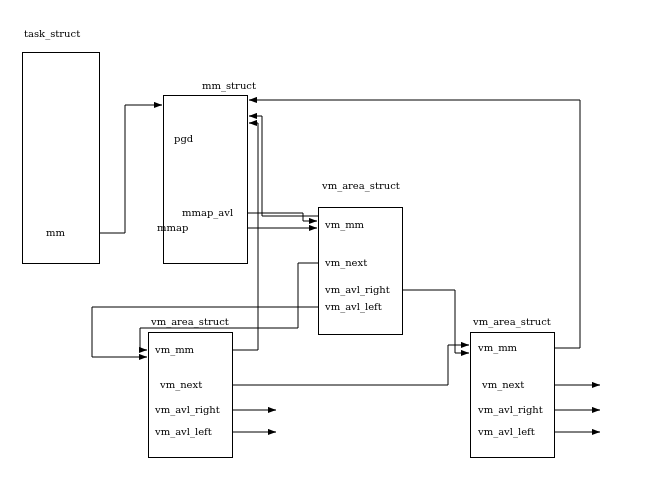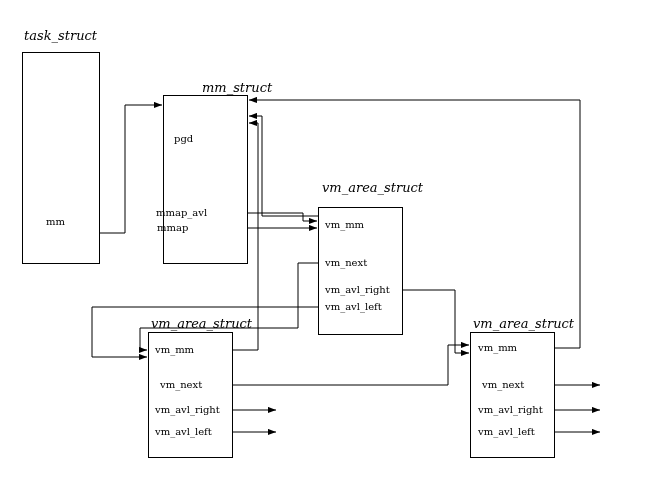--- a/index.html
+++ b/index.html
@@ -14,22 +14,21 @@
     overflow: hidden;
   }
   .box {
     position: absolute;
     border: 1px solid #000000;
     background: #ffffff;
     box-sizing: border-box;
   }
   .box-label {
     position: absolute;
-    font-style: italic;
-    font-size: 13px;
+    font-size: 10px;
     white-space: nowrap;
   }
   .field {
     position: absolute;
     font-size: 10px;
     line-height: 12px;
     white-space: nowrap;
   }
   #wires {
     position: absolute;
@@ -39,26 +38,26 @@
   }
   #wires polyline { fill: none; stroke: #000000; stroke-width: 1; }
 </style>
 </head>
 <body>
 
 <div id="canvas">
 
   <div class="box-label" style="left:24px; top:28px">task_struct</div>
   <div class="box" style="left:22px; top:52px; width:78px; height:212px"></div>
-  <div class="field" style="left:46px; top:216px">mm</div>
+  <div class="field" style="left:46px; top:227px">mm</div>
 
   <div class="box-label" style="left:202px; top:80px">mm_struct</div>
   <div class="box" style="left:163px; top:95px; width:85px; height:169px"></div>
   <div class="field" style="left:174px; top:133px">pgd</div>
-  <div class="field" style="left:156px; top:207px">mmap_avl</div>
+  <div class="field" style="left:182px; top:207px">mmap_avl</div>
   <div class="field" style="left:157px; top:222px">mmap</div>
 
   <div class="box-label" style="left:322px; top:180px">vm_area_struct</div>
   <div class="box" style="left:318px; top:207px; width:85px; height:128px"></div>
   <div class="field" style="left:325px; top:219px">vm_mm</div>
   <div class="field" style="left:325px; top:257px">vm_next</div>
   <div class="field" style="left:325px; top:284px">vm_avl_right</div>
   <div class="field" style="left:325px; top:301px">vm_avl_left</div>
 
   <div class="box-label" style="left:151px; top:316px">vm_area_struct</div>

